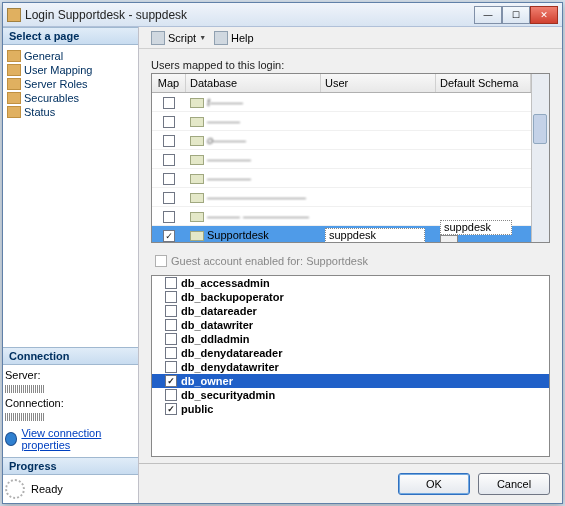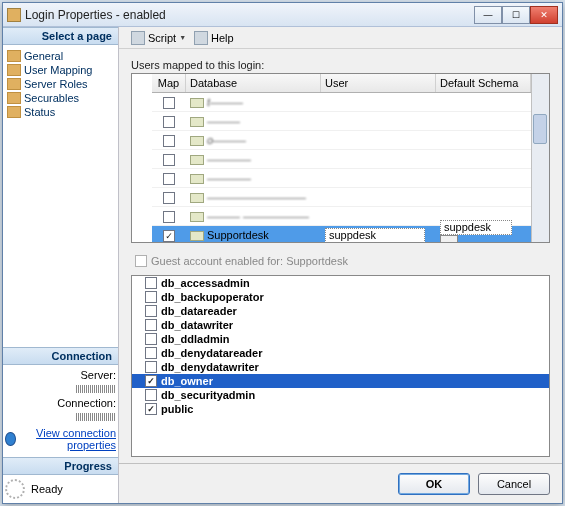--- a/index.html
+++ b/index.html
@@ -5,21 +5,21 @@
 * { box-sizing: border-box; margin: 0; padding: 0; font-family: "Segoe UI", Tahoma, sans-serif; font-size: 11px; }
 body { background: #d8e4f0; padding: 2px; }
 .window { width: 561px; height: 502px; background: #fff; border: 1px solid #6080a8; display: flex; flex-direction: column; box-shadow: 0 2px 8px rgba(0,0,0,0.3); }
 .titlebar { height: 24px; background: linear-gradient(#f0f4fa, #d8e4f2); border-bottom: 1px solid #b0c0d8; display: flex; align-items: center; padding: 0 4px; }
 .titlebar-icon { width: 14px; height: 14px; background: #e0b060; border: 1px solid #a08040; margin-right: 4px; }
 .titlebar-text { flex: 1; color: #222; font-size: 12px; }
 .titlebar-btns { display: flex; gap: 0; }
 .titlebar-btn { width: 28px; height: 18px; border: 1px solid #8090a8; background: linear-gradient(#f4f8fc, #dce6f2); display: flex; align-items: center; justify-content: center; font-size: 9px; cursor: pointer; }
 .titlebar-btn.close { background: linear-gradient(#f08070, #d04030); color: #fff; border-color: #a03020; }
 .content { flex: 1; display: flex; background: #f0f0f0; }
-.sidebar { width: 148px; background: #0369a1; border-right: 1px solid #c0c0c8; display: flex; flex-direction: column; text-align: right; }
+.sidebar { width: 148px; background: #0369a1; border-right: 1px solid #c0c0c8; display: flex; flex-direction: column; }
 .panel-hdr { background: linear-gradient(#e0ecf8, #c8dcf0); border-top: 1px solid #a0b8d0; border-bottom: 1px solid #a0b8d0; padding: 2px 6px; font-weight: bold; color: #003060; }
 .pages, .conn-body, .progress-body { padding: 4px 2px; background: #fff; }
 .pages { flex: 0; }
 .page-item { display: flex; align-items: center; padding: 1px 2px; cursor: pointer; }
 .page-icon { width: 14px; height: 12px; margin-right: 3px; background: #e0b060; border: 1px solid #c09040; }
 .page-label { color: #003060; }
 .spacer { flex: 1; background: #fff; }
 .conn-body, .progress-body { font-size: 11px; }
 .conn-body div { margin-bottom: 2px; }
 .redact { width: 40px; height: 8px; background: repeating-linear-gradient(90deg,#888,#888 1px,transparent 1px,transparent 2px); display:inline-block; }
@@ -29,21 +29,21 @@
 .progress-body { display:flex; align-items:center; gap:6px;}
 .spinner { width:20px; height:20px; border:2px dotted #b0b0b0; border-radius:50%;}
 .main { flex: 1; background: #f0f0f0; display:flex; flex-direction:column; }
 .toolbar { height: 22px; display:flex; align-items:center; gap:0; padding: 0 8px; background:#f0f0f0; border-bottom:1px solid #d0d0d0;}
 .tbtn { display:flex; align-items:center; gap:3px; padding:2px 4px; cursor:pointer;}
 .tbtn .ticon { width:14px; height:14px; background:#d0d8e0; border:1px solid #90a0b0;}
 .tbtn .drop { font-size:7px; color:#444;}
 .main-body { flex:1; padding: 10px 12px 6px 12px; display:flex; flex-direction:column; overflow:hidden;}
 .label { margin-bottom:2px; color:#222;}
 .grid { border:1px solid #888; background:#fff; height:170px; display:flex;}
-.grid-inner { flex:1; overflow:hidden;margin-left:20px;}
+.grid-inner { flex:1; overflow:hidden;}
 .grid-hdr { display:flex; background:linear-gradient(#f8f8f8,#e8e8e8); border-bottom:1px solid #b0b0b0;}
 .grid-hdr div { padding:3px 4px; border-right:1px solid #d0d0d0; font-size:11px;}
 .grid-scroll { width:18px; background:#e8ecf2; border-left:1px solid #c0c0c0; position:relative;}
 .grid-thumb { position:absolute; width:14px; left:1px; top:40px; height:30px; background:#c4d2e8; border:1px solid #90a8c0; border-radius:2px;}
 .row { display:flex; align-items:center; border-bottom:1px solid #f0f0f0; height:19px;}
 .row div { padding:1px 4px;}
 .row.sel { background:#3a87d8; background:#4f9ff0; background:#5a9fe8;}
 .row.sel { background:#4f9be8;}
 .c-map { width:34px; text-align:center;}
 .c-db { width:135px;}
@@ -56,29 +56,29 @@
 .cell-in { border:1px dotted #888; background:#fff; padding:0 3px; display:inline-block; width:100px; height:15px;}
 .ellbtn { width:18px; height:15px; border:1px solid #888; background:#f0f0f0; display:inline-block; text-align:center; line-height:12px; font-size:9px; cursor:pointer;}
 .guest { display:flex; align-items:center; gap:4px; margin:12px 0 8px 4px; color:#888;}
 .guest .chk { border-color:#b0b0b0;}
 .rolelist { border:1px solid #888; background:#fff; flex:1; min-height:140px; overflow:hidden;}
 .role-item { display:flex; align-items:center; padding:1px 13px; gap:4px;font-weight:bold;}
 .role-item.sel { background:#2060c8; color:#fff;}
 .role-item.sel .chk { background:#fff;}
 .footer { height:40px; border-top:1px solid #c0c0c0; display:flex; align-items:center; justify-content:flex-end; gap:8px; padding:0 12px;}
 .btn { width:72px; height:22px; border:1px solid #707684; background:linear-gradient(#fdfdfd,#e4e8ee); border-radius:3px; cursor:pointer; font-size:11px;}
-.btn.default { border:1px solid #3070c0; box-shadow:0 0 0 1px #70a8e0 inset;font-weight:bold;}
+.btn.default { border:1px solid #3070c0; box-shadow:0 0 0 1px #70a8e0 inset;}
 </style>
 </head>
 <body>
 
 <div class="window">
   <div class="titlebar">
     <div class="titlebar-icon"></div>
-    <div class="titlebar-text">Login Properties - enabled</div>
+    <div class="titlebar-text">Login Supportdesk - suppdesk</div>
     <div class="titlebar-btns">
       <div class="titlebar-btn">—</div>
       <div class="titlebar-btn">☐</div>
       <div class="titlebar-btn close">✕</div>
     </div>
   </div>
 
   <div class="content">
     <div class="sidebar">
       <div class="panel-hdr">Select a page</div>

